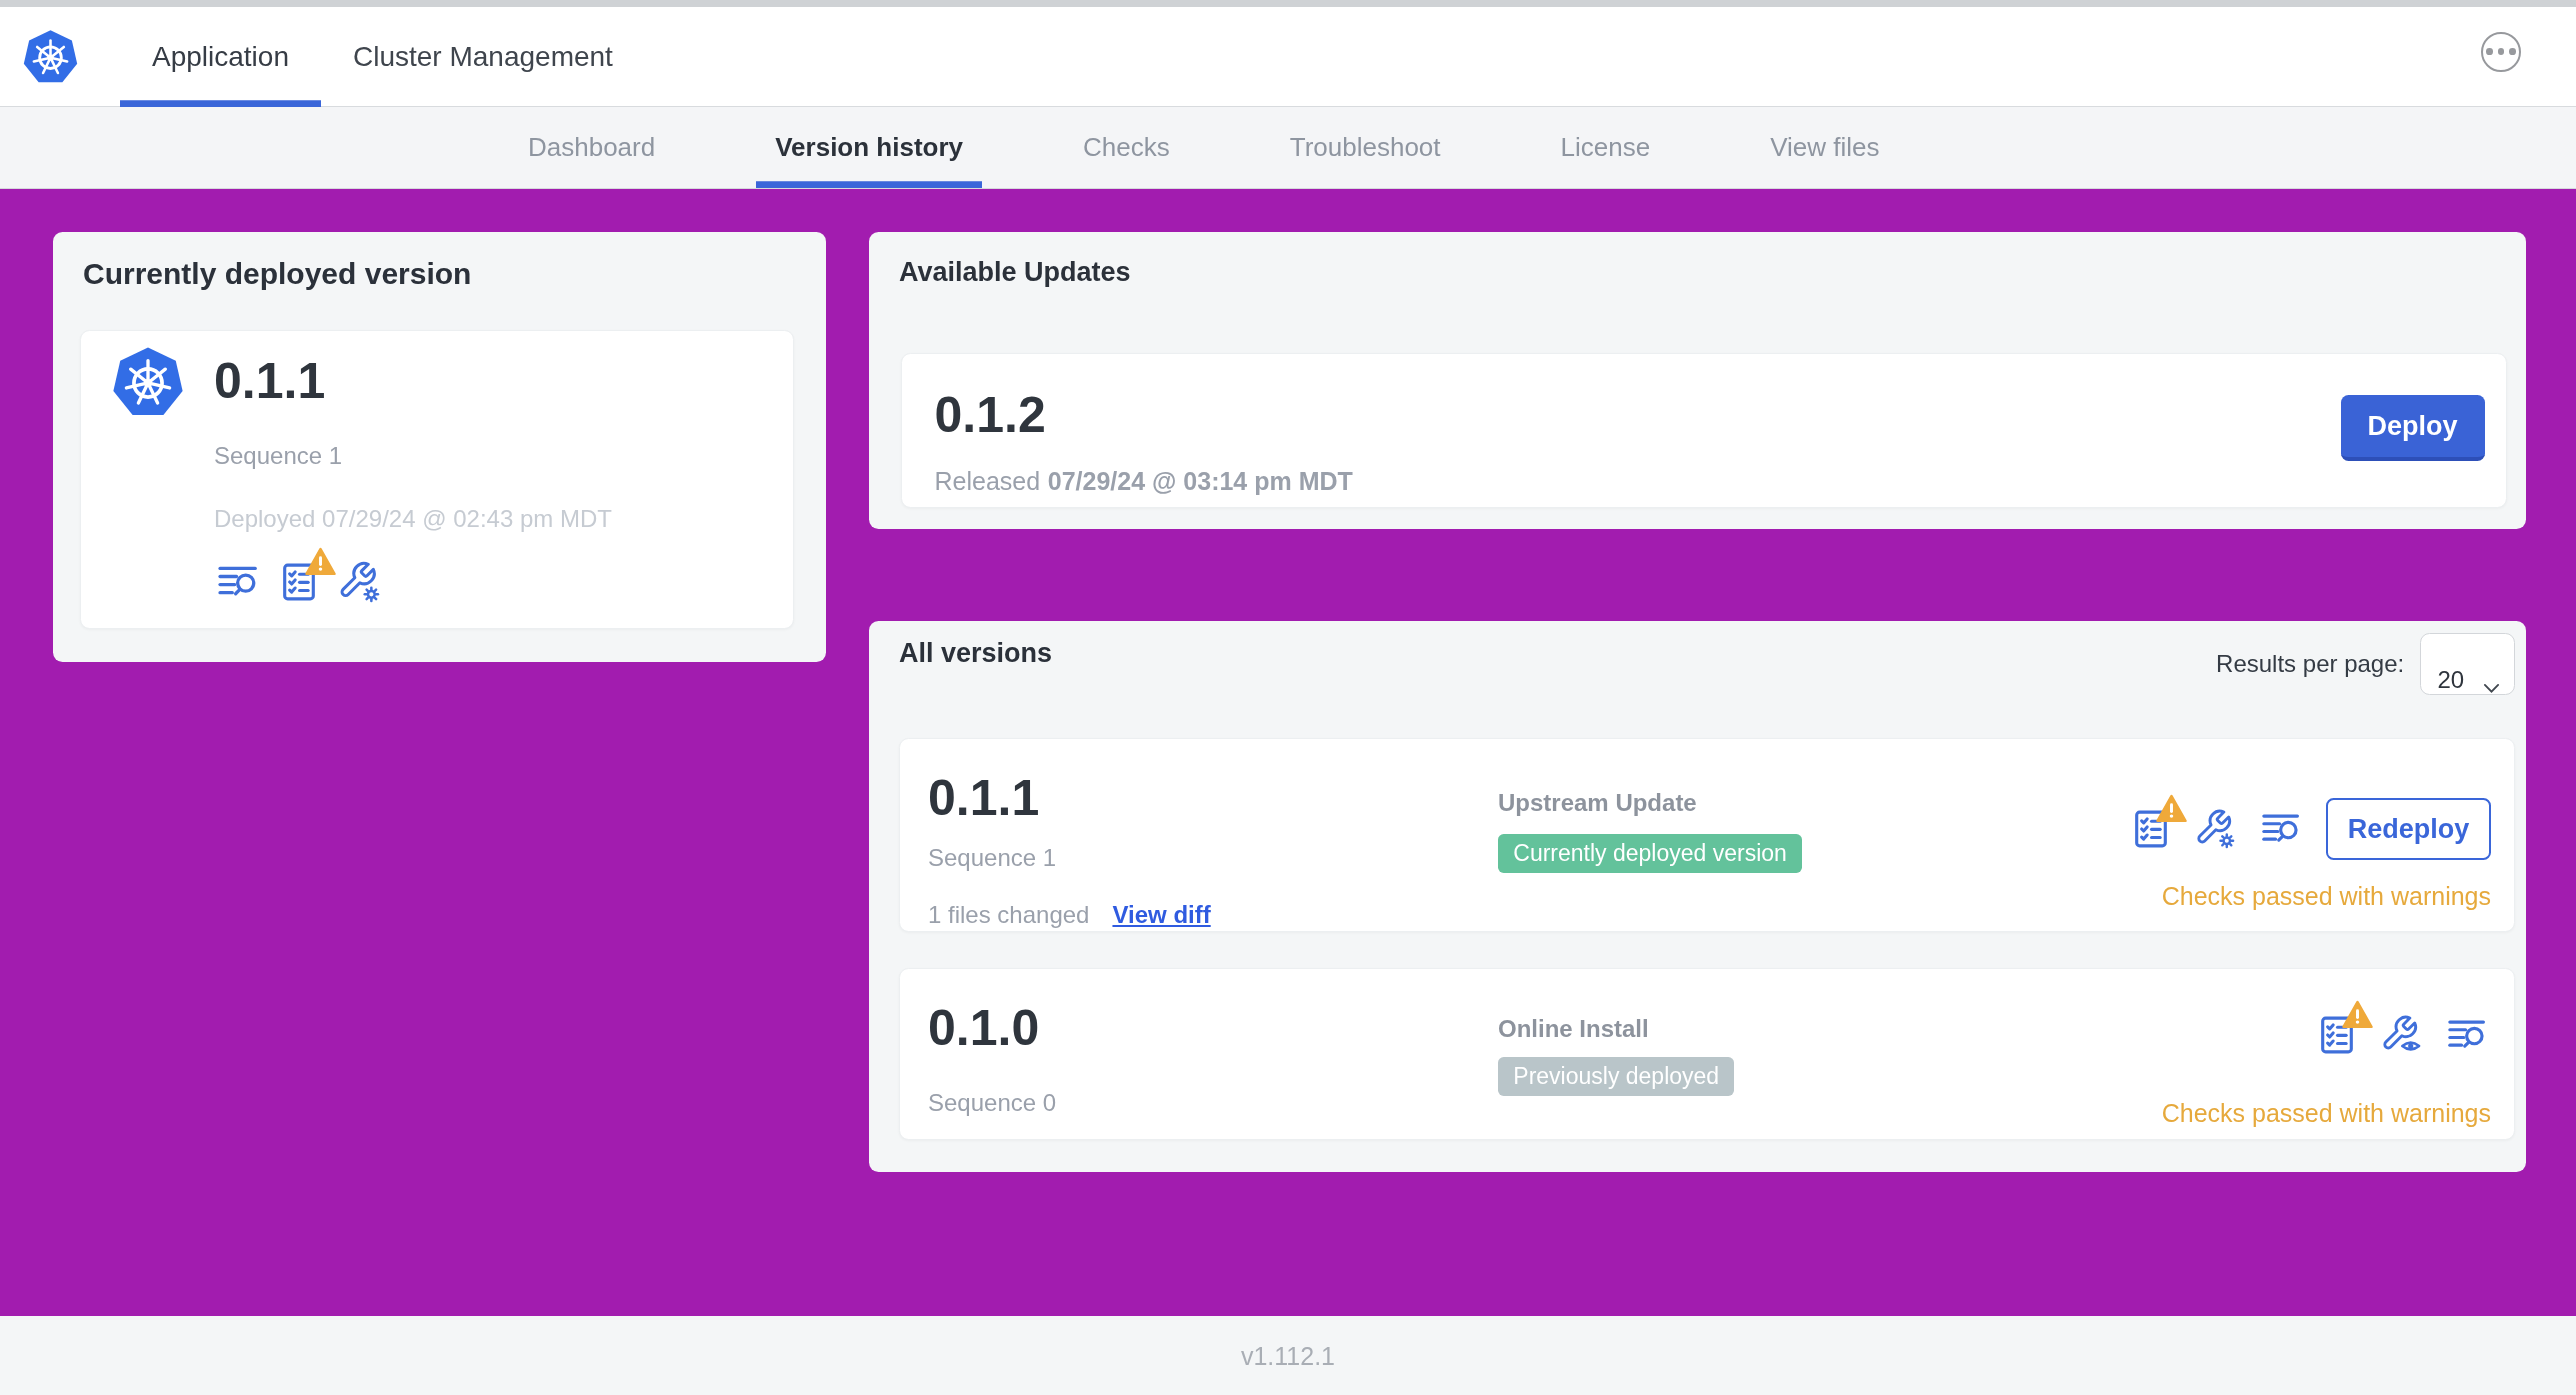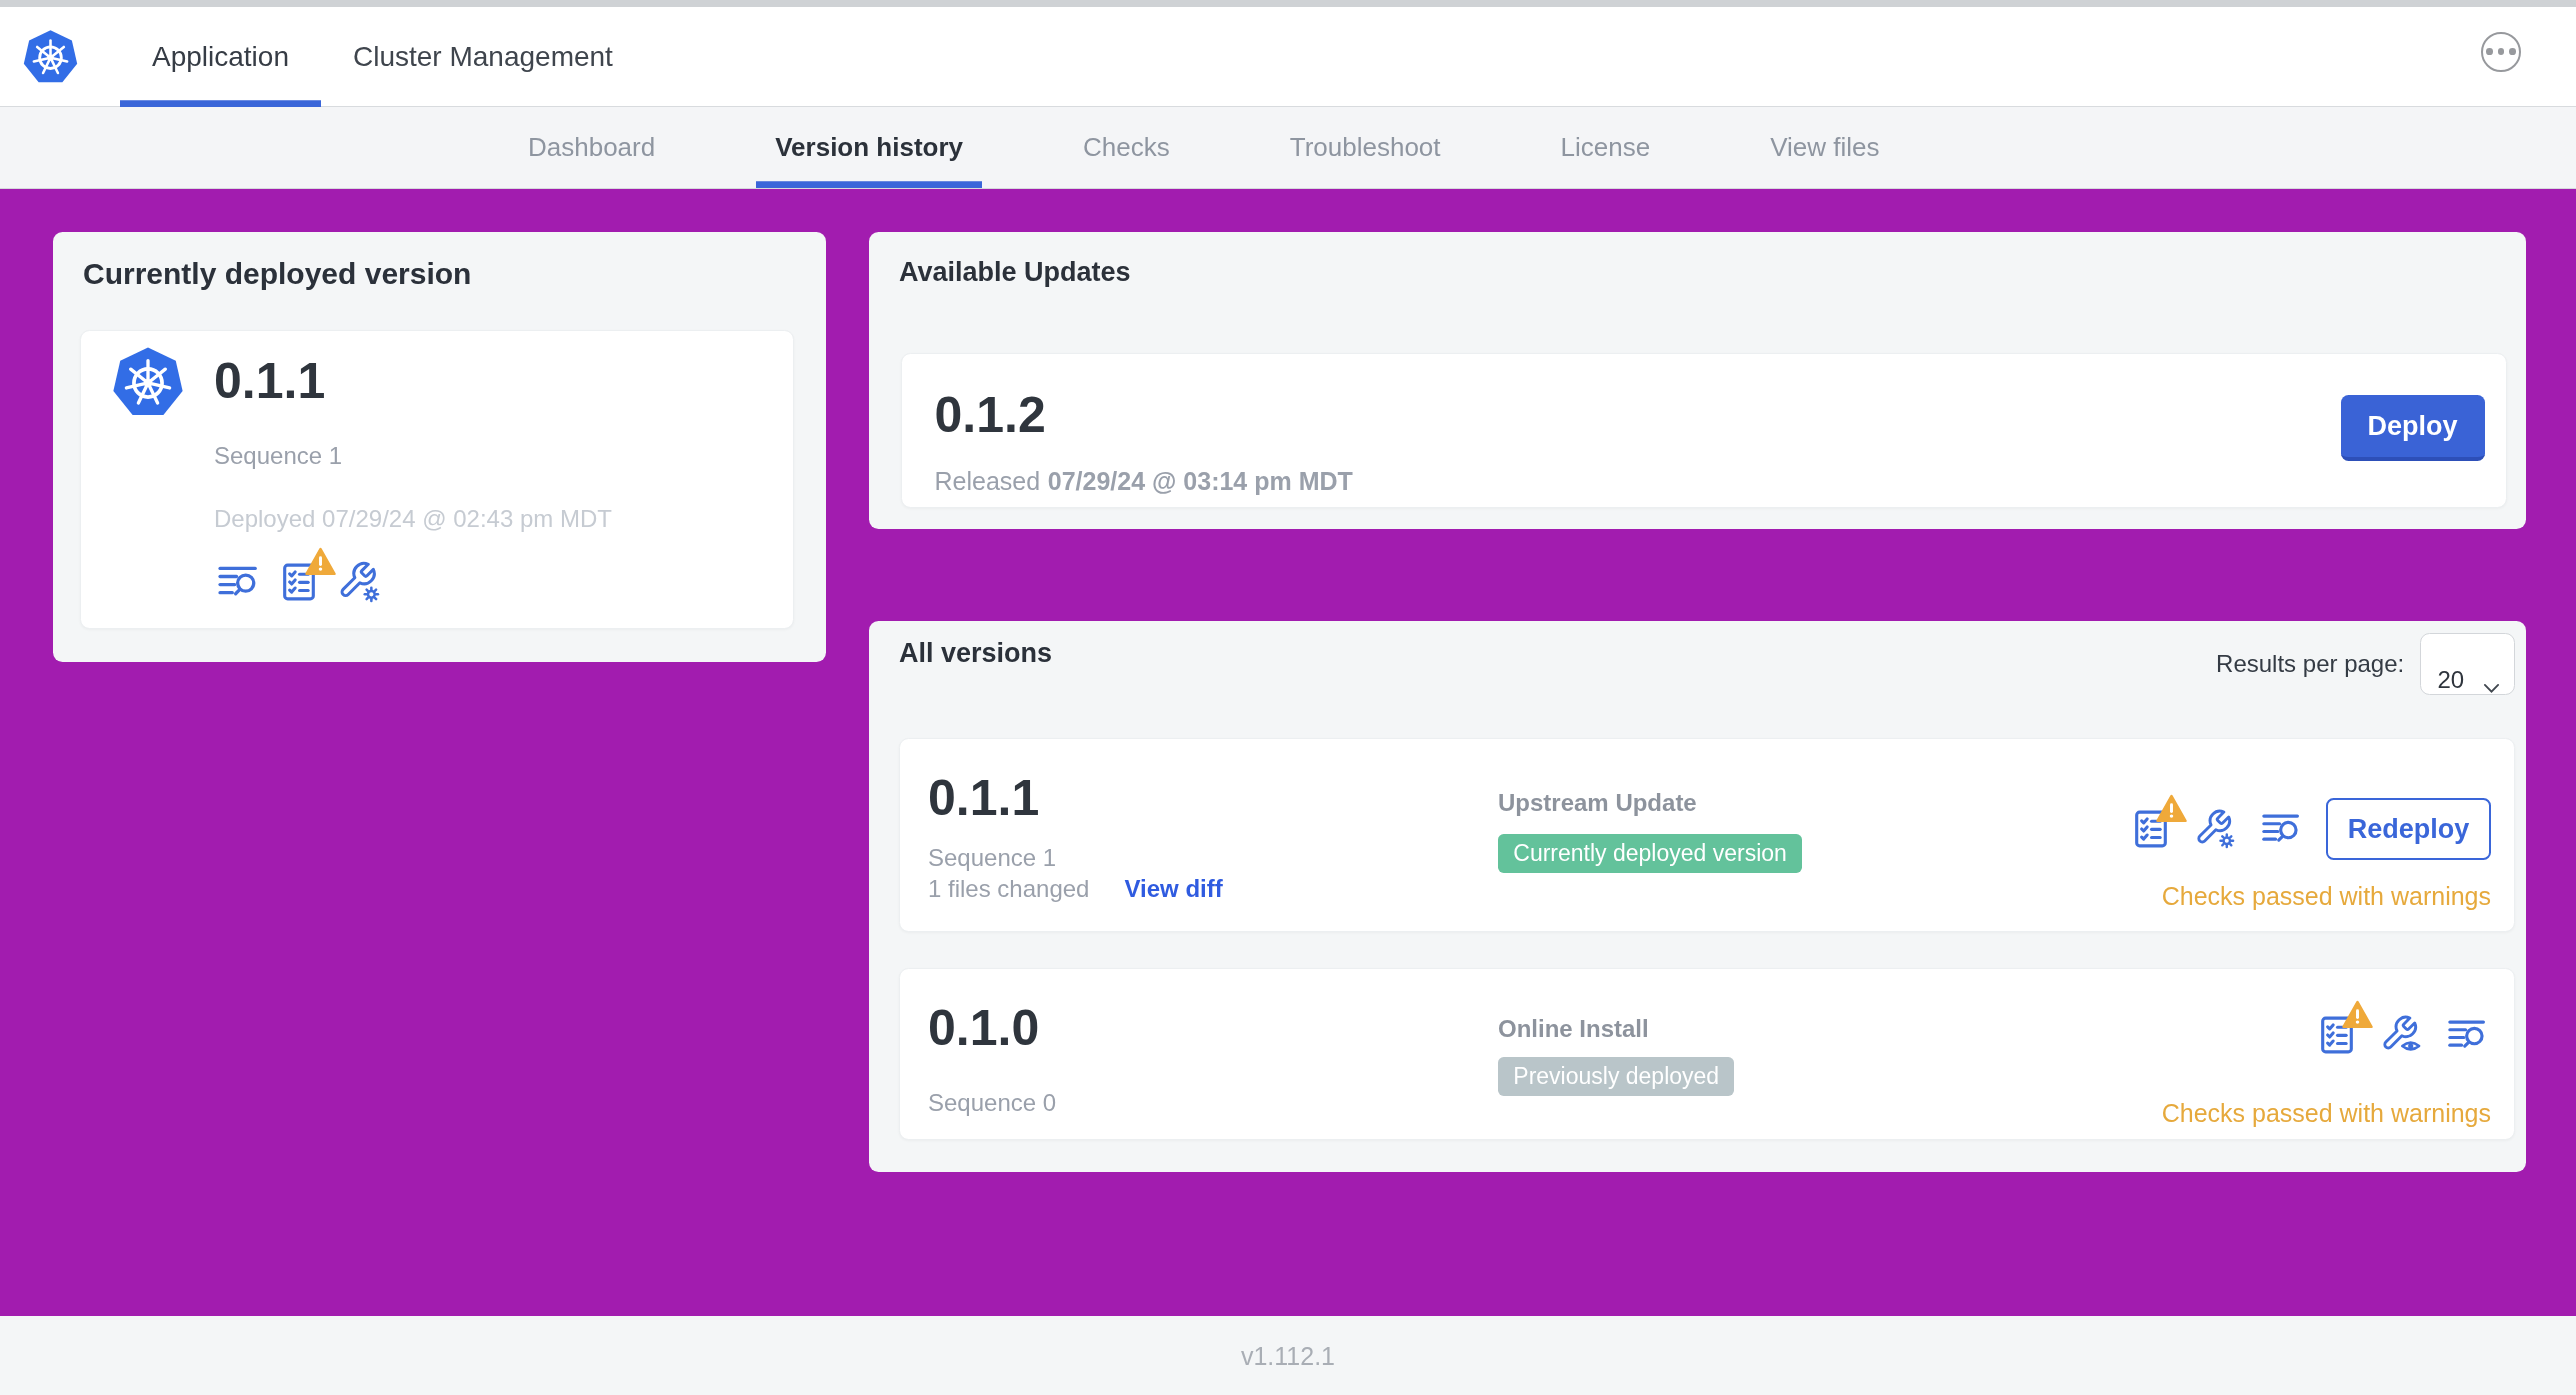--- a/index.html
+++ b/index.html
@@ -69,22 +69,22 @@
   .select { width:95px; height:62px; border:1.9px solid #d3d6da; border-radius:9.5px; background:#fff; display:flex;
             align-items:flex-end; justify-content:space-between; padding:0 13.4px 0 17px; font-size:24px; color:#2f353d; cursor:pointer; }
 
   .ver-row { position:absolute; left:30px; width:1616px; background:#fff; border:1px solid #eceff1; border-radius:9.5px; box-shadow:0 1px 2.9px rgba(0,0,0,.04); }
   .row-1 { top:117px; height:194px; }
   .row-2 { top:347px; height:172px; }
   .row-version { position:absolute; left:28px; top:34px; }
   .row-seq { position:absolute; left:28px; }
   .row-1 .row-seq { top:105px; }
   .row-2 .row-seq { top:120px; }
-  .row-files { position:absolute; left:28px; top:136px; display:flex; align-items:baseline; gap:35px; }
-  .view-diff { color:#2f5be0; font-size:24px; font-weight:600; cursor:pointer; }
+  .row-files { position:absolute; left:28px; top:136px; display:flex; align-items:baseline; gap:23px; }
+  .view-diff { color:#2f5be0; font-size:24px; font-weight:600; text-decoration:underline; cursor:pointer;margin-top:26px; }
   .row-mid { position:absolute; left:598px; top:0; }
   .row-source { position:absolute; left:0; font-size:24px; font-weight:600; color:#8d939d; white-space:nowrap; }
   .row-1 .row-source { top:50px; }
   .row-2 .row-source { top:46px; }
   .row-1 .badge { position:absolute; left:0; top:95px; }
   .row-2 .badge { position:absolute; left:0; top:88px; }
   .row-icons { position:absolute; right:23px; display:flex; align-items:center; gap:21px; }
   .row-1 .row-icons { top:59px; }
   .row-2 .row-icons { top:44px; }
   .row-status { position:absolute; right:23px; }

